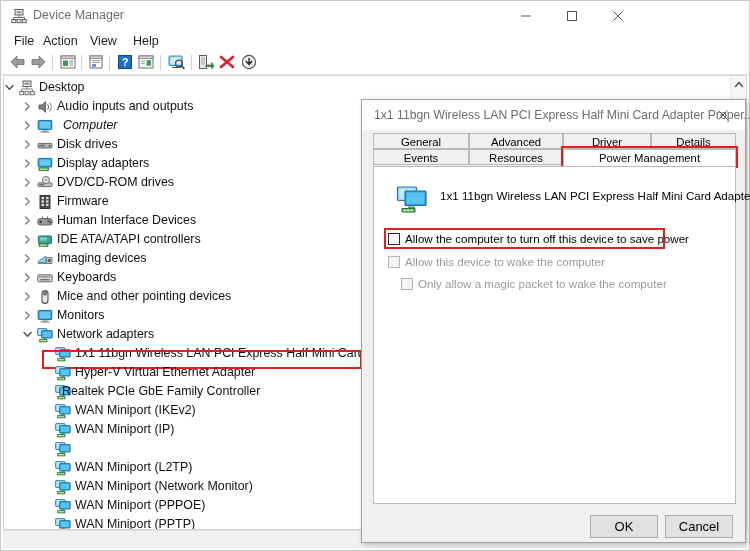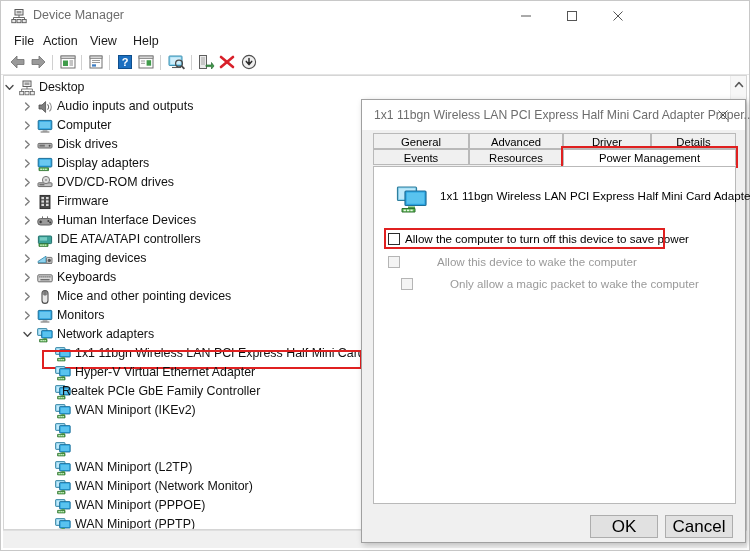--- a/index.html
+++ b/index.html
@@ -66,23 +66,23 @@
 
   .tabpage{position:absolute;left:11px;top:66px;width:363px;height:338px;background:#ffffff;border:1px solid #b9b9b9;box-sizing:border-box;}
 
   .dev-icon{position:absolute;left:22px;top:18px;width:34px;height:30px;}
   .dev-name{position:absolute;left:66px;top:22px;font-size:11.6px;color:#000;white-space:nowrap;}
 
   .cbrow{position:absolute;font-size:11.6px;white-space:nowrap;cursor:default;}
   .cbbox{position:absolute;left:0;top:1px;width:12px;height:12px;background:#ffffff;border:1px solid #2b2b2b;box-sizing:border-box;}
   .cbbox.dis{border-color:#b5b5b5;background:#f4f4f4;}
   .cbtext{position:absolute;left:17px;top:0;}
-  .cbtext.dis{color:#9a9a9a;margin-left:32px;}
-
-  .dlgbtn{position:absolute;width:68px;height:23px;line-height:21px;text-align:center;font-size:17px;
+  .cbtext.dis{color:#9a9a9a;}
+
+  .dlgbtn{position:absolute;width:68px;height:23px;line-height:21px;text-align:center;font-size:13px;
           background:#e1e1e1;border:1px solid #adadad;box-sizing:border-box;color:#000;cursor:default;}
 </style>
 </head>
 <body>
 
 <div class="app">
 
   <div class="titlebar">
     <span class="title-icon">
       <svg width="16" height="16" viewBox="0 0 16 16">
@@ -242,21 +242,21 @@
             <svg width="9" height="9" viewBox="0 0 9 9">
               <path d="M2.6 1 L6.2 4.5 L2.6 8" fill="none" stroke="#7d7d7d" stroke-width="1.4" stroke-linecap="round" stroke-linejoin="round"></path>
             </svg>
           </span>
           <span class="nodeicon" style="left: 33px;"><svg width="16" height="16" viewBox="0 0 16 16">
               <rect x="1.2" y="2.4" width="13.6" height="9.2" rx="0.8" fill="#29a3e0" stroke="#1d6f99" stroke-width="1"></rect>
               <rect x="2.6" y="3.7" width="10.8" height="6.6" fill="#6ac8f0"></rect>
               <path d="M5.6 12.4h4.8v1.2H5.6z" fill="#8a8a8a"></path>
               <path d="M3.6 14h8.8" stroke="#8a8a8a" stroke-width="1.3"></path>
             </svg></span>
-          <span class="nodelabel" style="left: 53px;">Computer</span>
+          <span class="nodelabel" style="left: 59px; font-style: italic;">Computer</span>
         </div>
         <div class="node" style="top: 0px;">
           <span class="twisty" style="left: 16px;">
             <svg width="9" height="9" viewBox="0 0 9 9">
               <path d="M2.6 1 L6.2 4.5 L2.6 8" fill="none" stroke="#7d7d7d" stroke-width="1.4" stroke-linecap="round" stroke-linejoin="round"></path>
             </svg>
           </span>
           <span class="nodeicon" style="left: 33px;"><svg width="16" height="16" viewBox="0 0 16 16">
               <rect x="1" y="6.4" width="14" height="4.6" rx="1" fill="#b6b6b6" stroke="#6a6a6a" stroke-width="1"></rect>
               <rect x="2.4" y="7.7" width="5.4" height="1.9" fill="#6f6f6f"></rect>
@@ -483,20 +483,21 @@
               <rect x="0.6" y="1.6" width="9.4" height="6.8" rx="0.6" fill="#8fd3ef" stroke="#2f7f9e" stroke-width="0.9"></rect>
               <rect x="1.7" y="2.6" width="7.2" height="4.8" fill="#bfe9fa"></rect>
               <rect x="4.6" y="3.6" width="10.6" height="7.4" rx="0.6" fill="#29a3e0" stroke="#1d6f99" stroke-width="0.9"></rect>
               <rect x="5.6" y="4.6" width="8.6" height="5.4" fill="#59c3ef"></rect>
               <rect x="6.4" y="11.2" width="3.4" height="1.3" fill="#4fa046"></rect>
               <path d="M2.6 12.4 L10 12.4 L10 14.9 L2.6 14.9 Z" fill="#5bb84f" stroke="#2f7030" stroke-width="0.8"></path>
               <rect x="3.5" y="13.2" width="1.4" height="1" fill="#eaf7e7"></rect>
               <rect x="5.5" y="13.2" width="1.4" height="1" fill="#eaf7e7"></rect>
               <rect x="7.5" y="13.2" width="1.4" height="1" fill="#eaf7e7"></rect>
             </svg></span>
+          <span class="nodelabel" style="left: 71px;">WAN Miniport (IP)</span>
         </div>
         <div class="node" style="top: 0px;">
           <span class="nodeicon" style="left: 51px;"><svg width="16" height="16" viewBox="0 0 16 16">
               <rect x="0.6" y="1.6" width="9.4" height="6.8" rx="0.6" fill="#8fd3ef" stroke="#2f7f9e" stroke-width="0.9"></rect>
               <rect x="1.7" y="2.6" width="7.2" height="4.8" fill="#bfe9fa"></rect>
               <rect x="4.6" y="3.6" width="10.6" height="7.4" rx="0.6" fill="#29a3e0" stroke="#1d6f99" stroke-width="0.9"></rect>
               <rect x="5.6" y="4.6" width="8.6" height="5.4" fill="#59c3ef"></rect>
               <rect x="6.4" y="11.2" width="3.4" height="1.3" fill="#4fa046"></rect>
               <path d="M2.6 12.4 L10 12.4 L10 14.9 L2.6 14.9 Z" fill="#5bb84f" stroke="#2f7030" stroke-width="0.8"></path>
               <rect x="3.5" y="13.2" width="1.4" height="1" fill="#eaf7e7"></rect>

